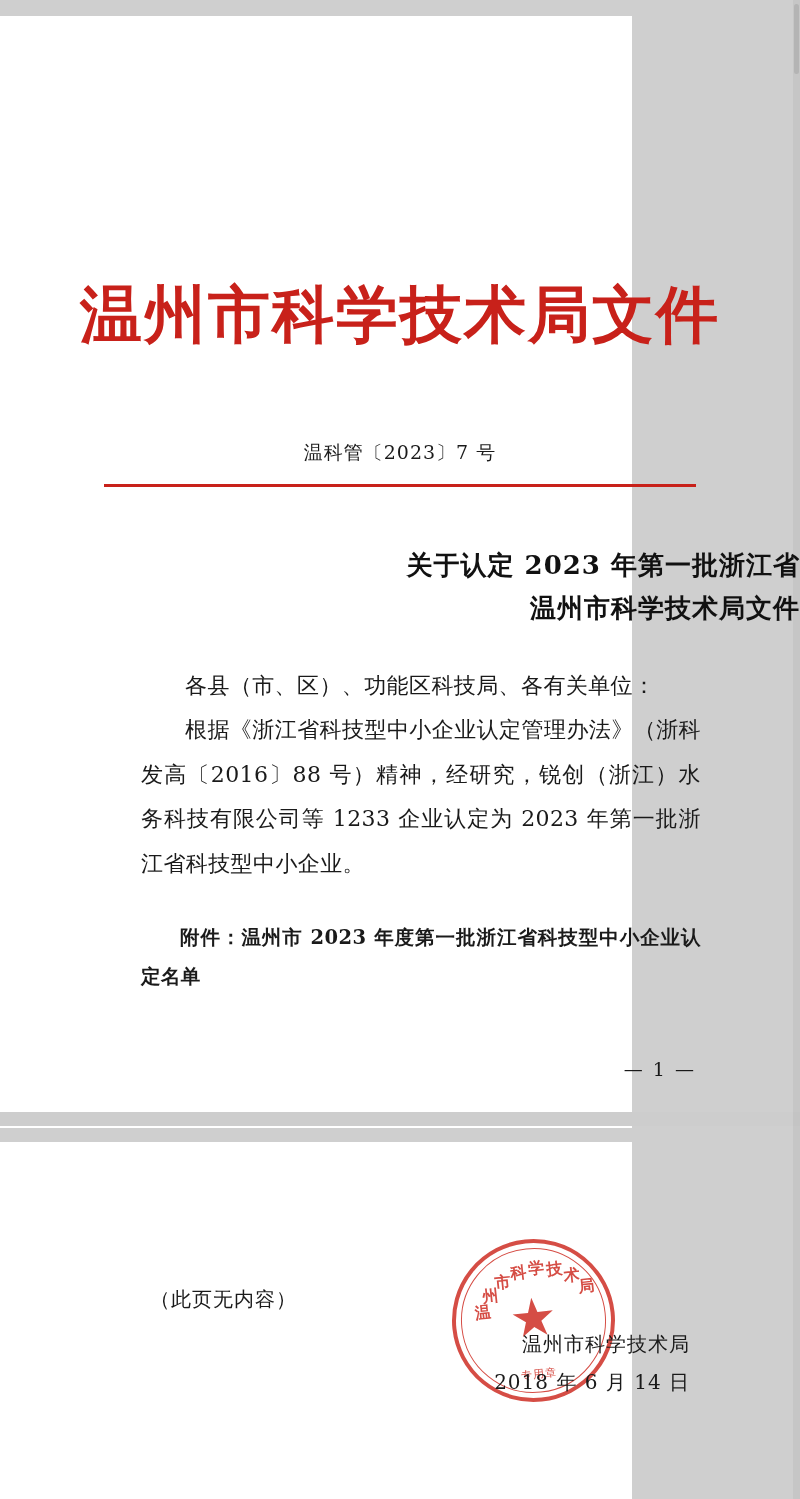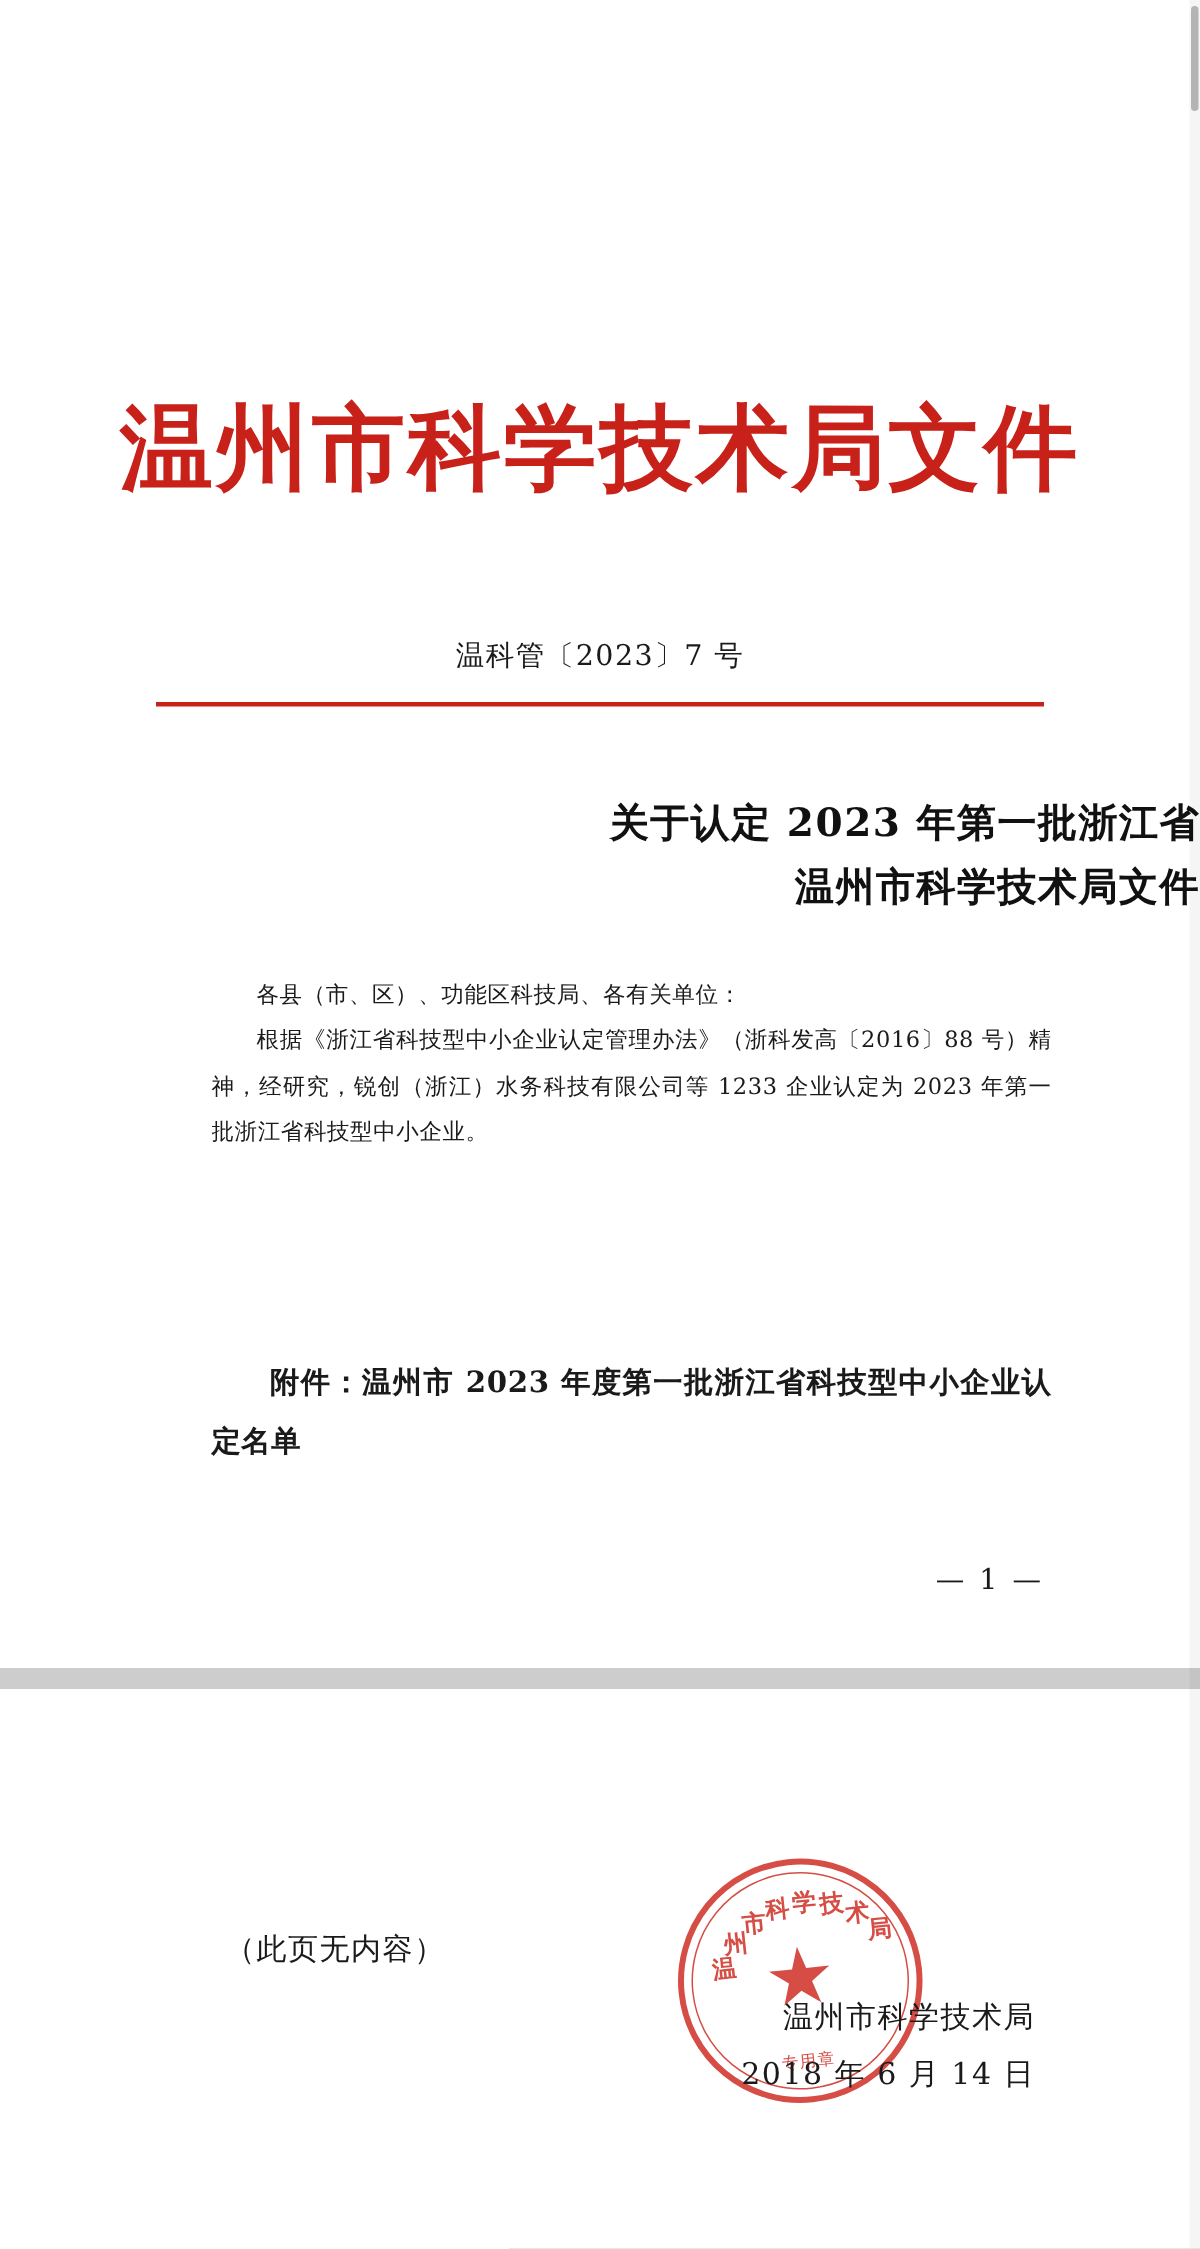--- a/index.html
+++ b/index.html
@@ -19,22 +19,23 @@
     position: relative;
     width: 800px;
     height: 1499px;
     background: #cfcfcf;
   }
 
   
   .page {
     position: absolute;
     left: 0;
-    width: 800px;
+    width: 632px;
     background: #ffffff;
+    margin-top: 16px;
   }
   .page-1 {
     top: 0;
     height: 1112px;
   }
   .page-gap {
     position: absolute;
     top: 1112px;
     left: 0;
     width: 800px;
@@ -118,21 +119,21 @@
     line-height: 1.65;
     color: #111;
     letter-spacing: 1px;
   }
 
   .body-block {
     position: absolute;
     top: 648px;
     left: 141px;
     width: 560px;
-    font-size: 15px;
+    font-size: 22px;
     line-height: 2.02;
     color: #1a1a1a;
     text-align: justify;
     letter-spacing: 0.4px;
   }
   .body-block p {
     margin: 0;
   }
   .indent2 {
     text-indent: 2em;

